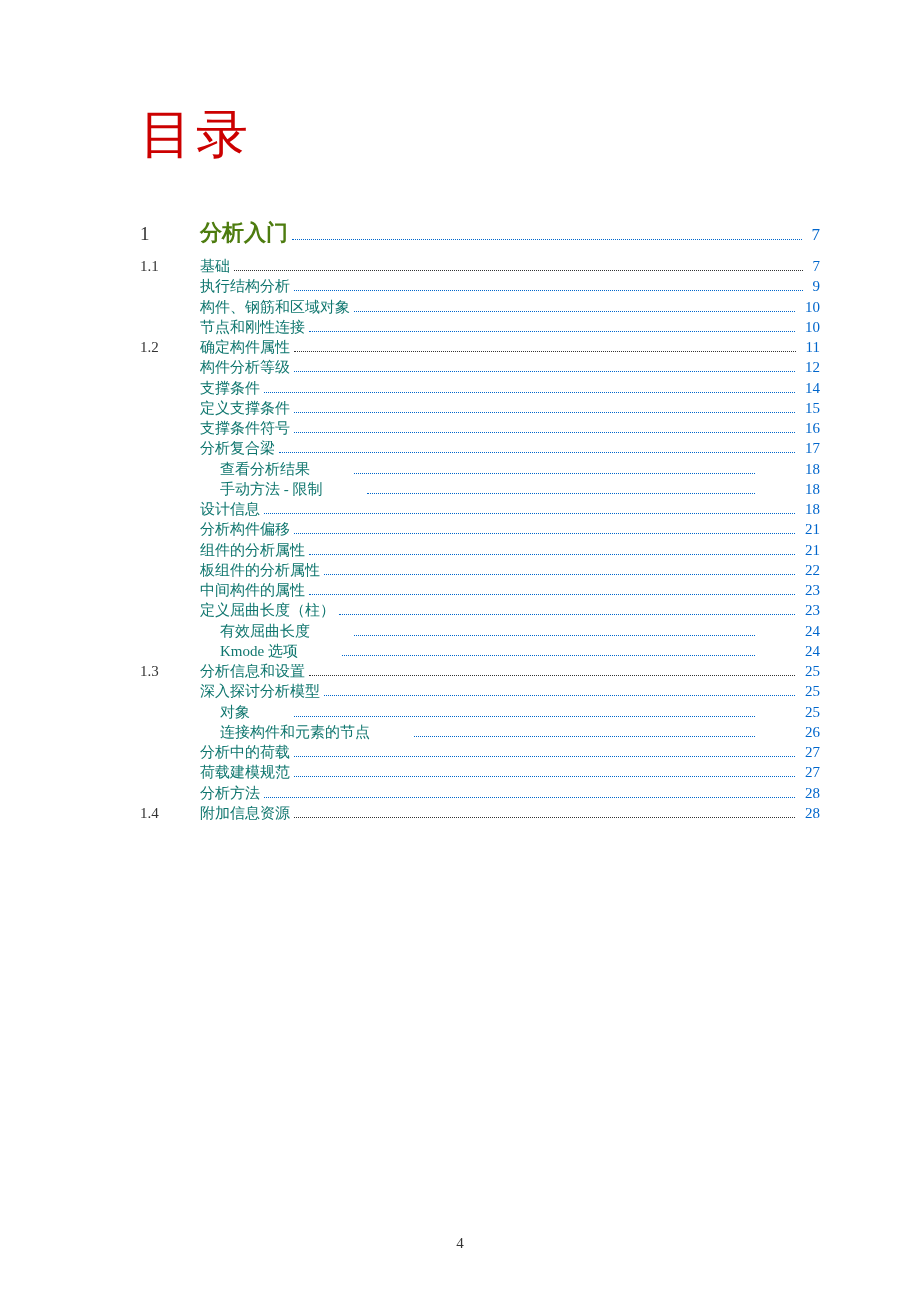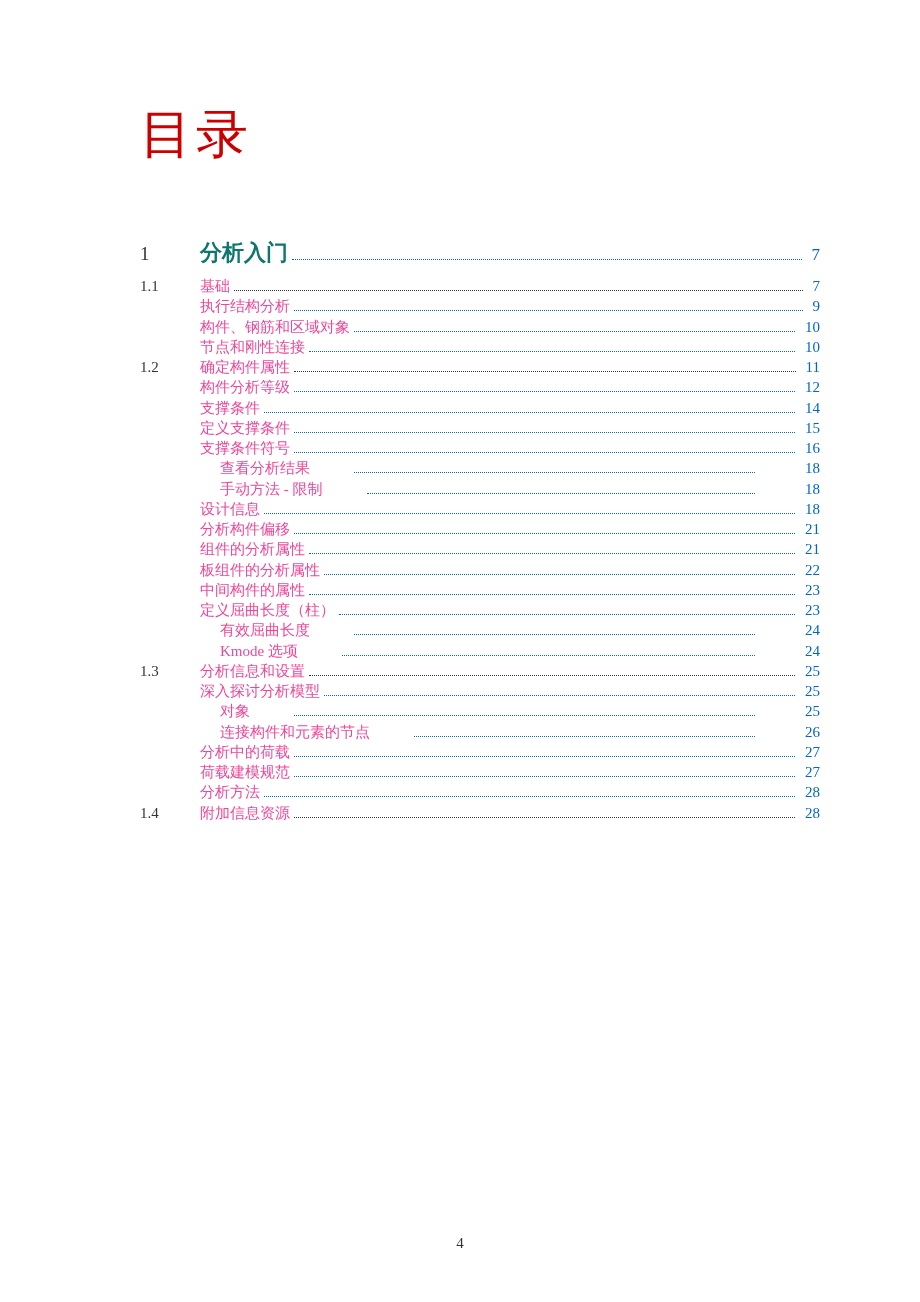--- a/index.html
+++ b/index.html
@@ -12,21 +12,21 @@
       color: #333;
       position: relative;
     }
     .page {
       padding: 100px 100px 0 140px;
     }
     .title {
       font-size: 52px;
       color: #c00;
       font-weight: normal;
-      margin-bottom: 68px;
+      margin-bottom: 48px;
       letter-spacing: 4px;
     }
     .toc-top {
       display: flex;
       align-items: baseline;
       margin-bottom: 34px;
     }
     .toc-top .label {
       white-space: nowrap;
       color: #333;
@@ -56,41 +56,41 @@
     .num-col {
       width: 60px;
       flex-shrink: 0;
       font-size: 19px;
       color: #333;
     }
     .chapter-row .label {
       font-size: 22px;
       font-weight: bold;
       white-space: nowrap;
-      color: #0f766e;
+      color: #4d7c0f;
     }
     .chapter-row .page-no {
       color: #06c;
       font-size: 17px;
       white-space: nowrap;
       margin-left: 6px;
     }
     .section-row {
       display: flex;
       align-items: baseline;
       line-height: 1.35;
     }
     .section-row .num-col {
       width: 60px;
       flex-shrink: 0;
       font-size: 15px;
     }
     .section-row .label {
       white-space: nowrap;
-      color: #ec4899;
+      color: #0f766e;
     }
     .section-row .page-no {
       white-space: nowrap;
       color: #06c;
       margin-left: 6px;
       font-size: 15px;
     }
     .indent-1 { padding-left: 0; }
     .indent-2 { padding-left: 20px; gap: 40px; }
     .toc-body {
@@ -224,20 +224,30 @@
           <div class="entry indent-1">
             <span class="label">支撑条件符号</span>
             <span class="dots"></span>
             <span class="page-no">16</span>
           </div>
         </div>
       </div>
       <div class="section-row">
         <span class="num-col"></span>
         <div class="content-col">
+          <div class="entry indent-1">
+            <span class="label">分析复合梁</span>
+            <span class="dots"></span>
+            <span class="page-no">17</span>
+          </div>
+        </div>
+      </div>
+      <div class="section-row">
+        <span class="num-col"></span>
+        <div class="content-col">
           <div class="entry indent-2">
             <span class="label">查看分析结果</span>
             <span class="dots"></span>
             <span class="page-no">18</span>
           </div>
         </div>
       </div>
       <div class="section-row">
         <span class="num-col"></span>
         <div class="content-col">

